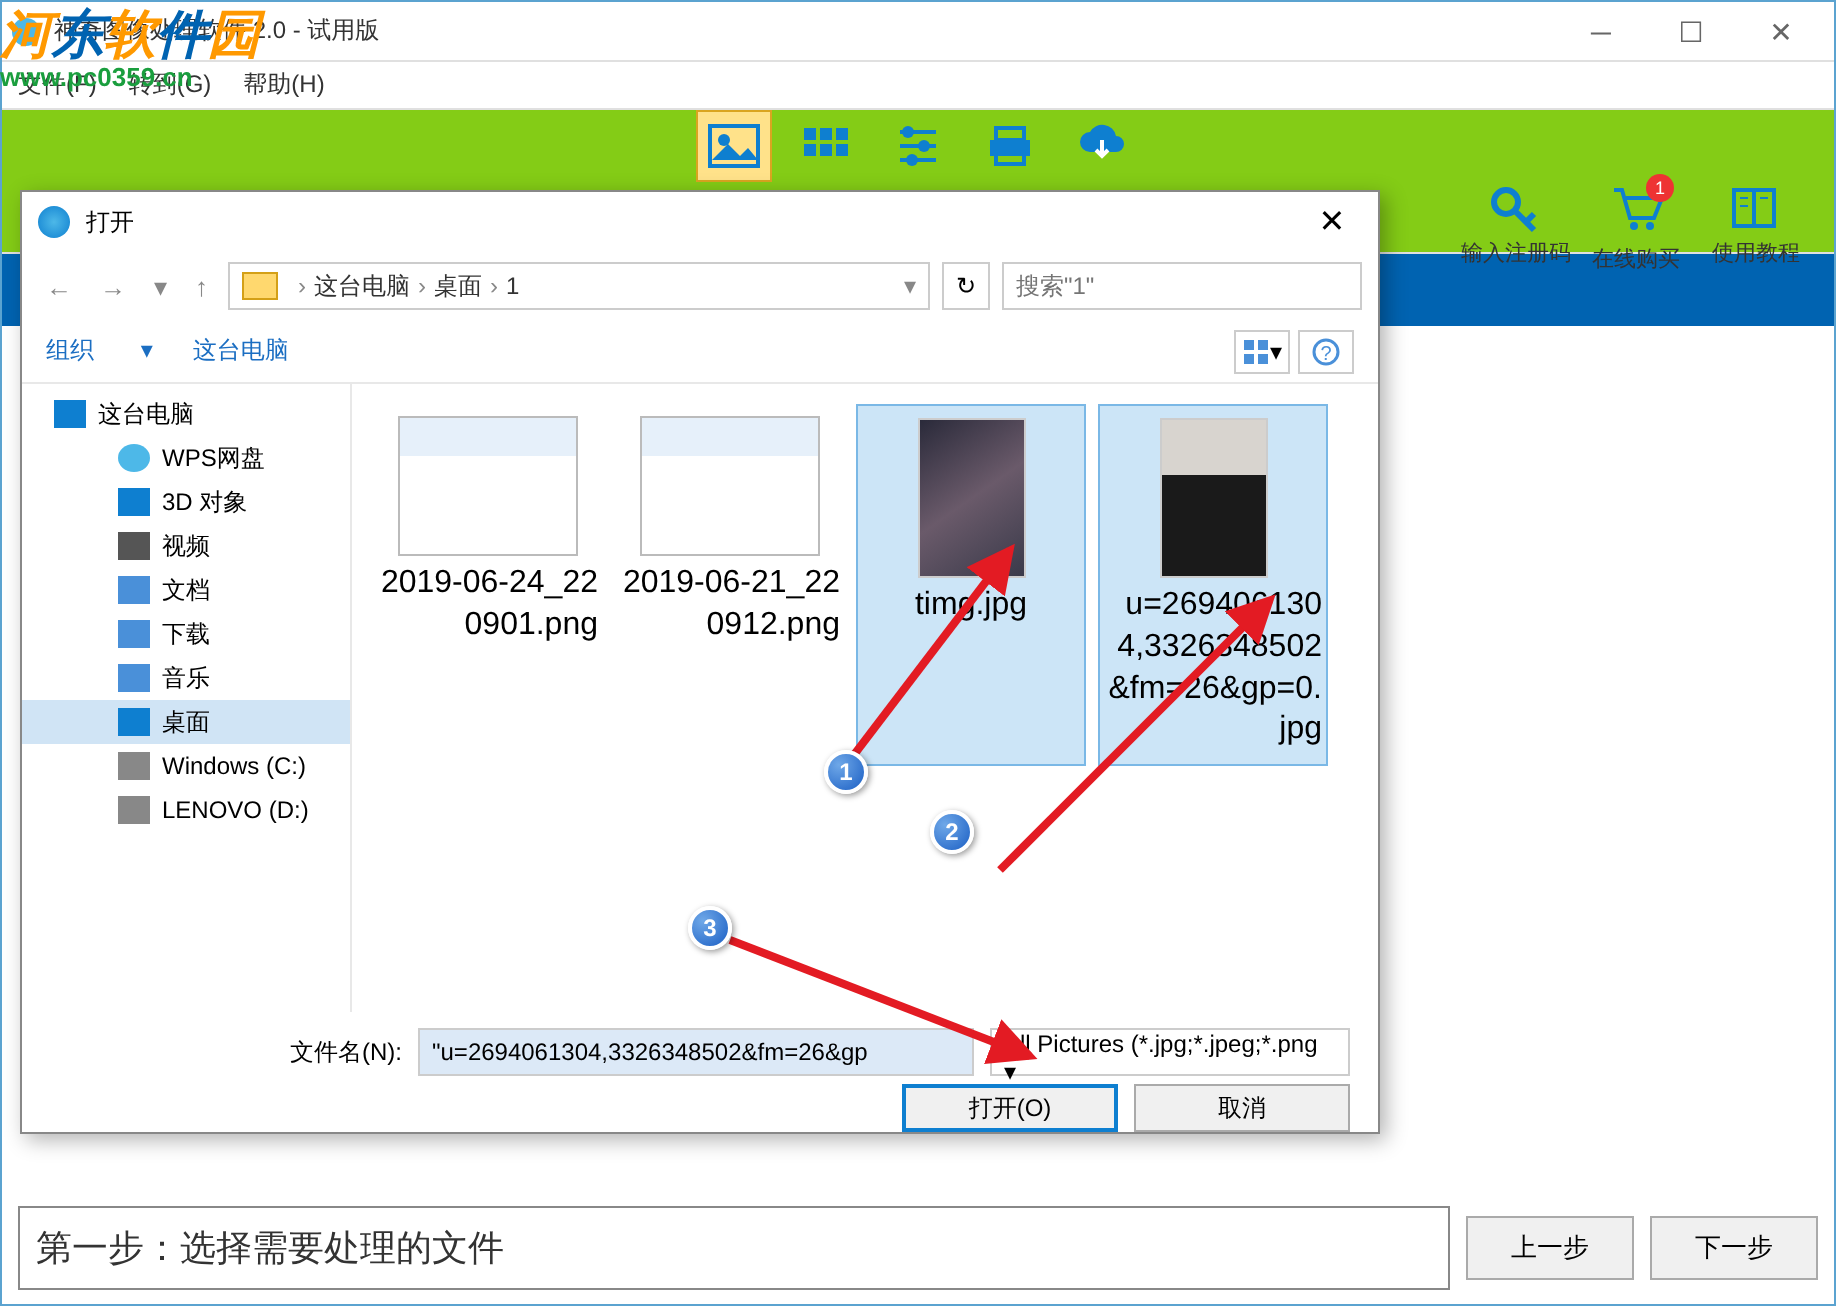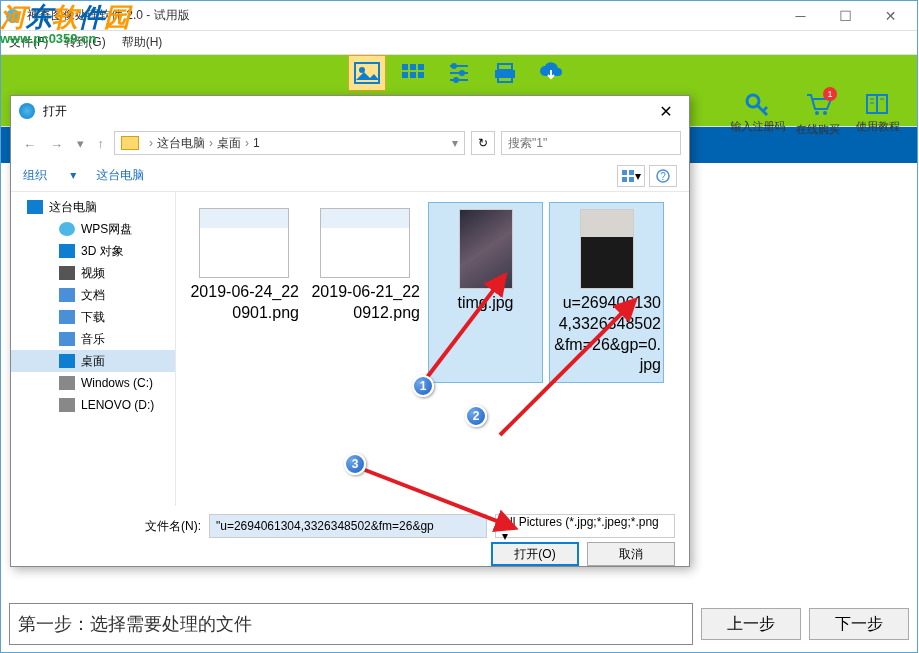--- a/index.html
+++ b/index.html
@@ -29,21 +29,21 @@
     .toolbar-right-item .label { font-size: 11px; margin-top: 2px; color: #333; }
     .cart-badge { position: relative; }
     .cart-badge::after { content: attr(data-badge); position: absolute; top: -4px; right: -4px; background: #e33; color: #fff; border-radius: 50%; width: 14px; height: 14px; font-size: 9px; display: flex; align-items: center; justify-content: center; }
     
     
     .blue-bar { height: 36px; background: #0063b1; }
     
     
     .bottom-bar { position: absolute; bottom: 8px; left: 8px; right: 8px; height: 40px; display: flex; align-items: center; gap: 8px; }
     .bottom-bar .msg { flex: 1; border: 1px solid #888; padding: 8px; font-size: 18px; color: #333; }
-    .bottom-bar button { width: 100px; height: 32px; background: #f0f0f0; border: 1px solid #aaa; cursor: pointer; font-size: 16px; }
+    .bottom-bar button { width: 84px; height: 32px; background: #f0f0f0; border: 1px solid #aaa; cursor: pointer; font-size: 13px; }
     
     
     .watermark { position: absolute; top: 0px; left: 0px; pointer-events: none; z-index: 200; }
     .watermark .wm-logo { font-size: 26px; font-weight: bold; }
     .watermark .wm-logo .c1 { color: #ff9900; font-style: italic; }
     .watermark .wm-logo .c2 { color: #0063b1; font-style: italic; }
     .watermark .wm-url { color: #1a9e3e; font-size: 13px; font-weight: bold; margin-top: -4px; }
     
     
     .file-dialog { position: absolute; top: 95px; left: 10px; width: 680px; height: 472px; background: #fff; border: 1px solid #888; box-shadow: 3px 3px 10px rgba(0,0,0,0.3); z-index: 100; }
@@ -91,21 +91,21 @@
     .file-item .thumb.photo1 { width: 54px; height: 80px; background: linear-gradient(145deg, #2a2a3a 0%, #6a5a6a 50%, #3a3a4a 100%); }
     .file-item .thumb.photo2 { width: 54px; height: 80px; background: linear-gradient(to bottom, #d8d4cf 0%, #d8d4cf 35%, #1a1a1a 35%, #1a1a1a 100%); }
     .file-item .fname { font-size: 16px; text-align: right; word-break: break-all; line-height: 1.3; }
     
     .fd-footer { height: 60px; padding: 8px 14px; }
     .fd-footer .row { display: flex; align-items: center; gap: 8px; margin-bottom: 4px; }
     .fd-footer .label { font-size: 12px; }
     .fd-footer .fname-input { flex: 1; height: 24px; border: 1px solid #ccc; padding: 0 6px; font-size: 12px; background: #dce9f7; }
     .fd-footer .filter { width: 180px; height: 24px; border: 1px solid #ccc; padding: 0 6px; font-size: 12px; }
     .fd-footer .btns { display: flex; gap: 8px; justify-content: flex-end; }
-    .fd-footer .btns button { width: 88px; height: 24px; border: 1px solid #aaa; background: #f0f0f0; cursor: pointer; font-size: 12px; }
+    .fd-footer .btns button { width: 108px; height: 24px; border: 1px solid #aaa; background: #f0f0f0; cursor: pointer; font-size: 12px; }
     .fd-footer .btns button.primary { border: 2px solid #0e7fd0; }
     
     
     .annotation { position: absolute; z-index: 150; pointer-events: none; }
     .num-badge { width: 22px; height: 22px; background: radial-gradient(circle at 30% 30%, #6fa8e8, #1b5fc4); border: 2px solid #fff; border-radius: 50%; color: #fff; font-weight: bold; font-size: 12px; display: flex; align-items: center; justify-content: center; box-shadow: 1px 1px 3px rgba(0,0,0,0.4); }
     .arrow { stroke: #e31b23; stroke-width: 4; fill: #e31b23; }
   </style>
 </head>
 <body>
 

